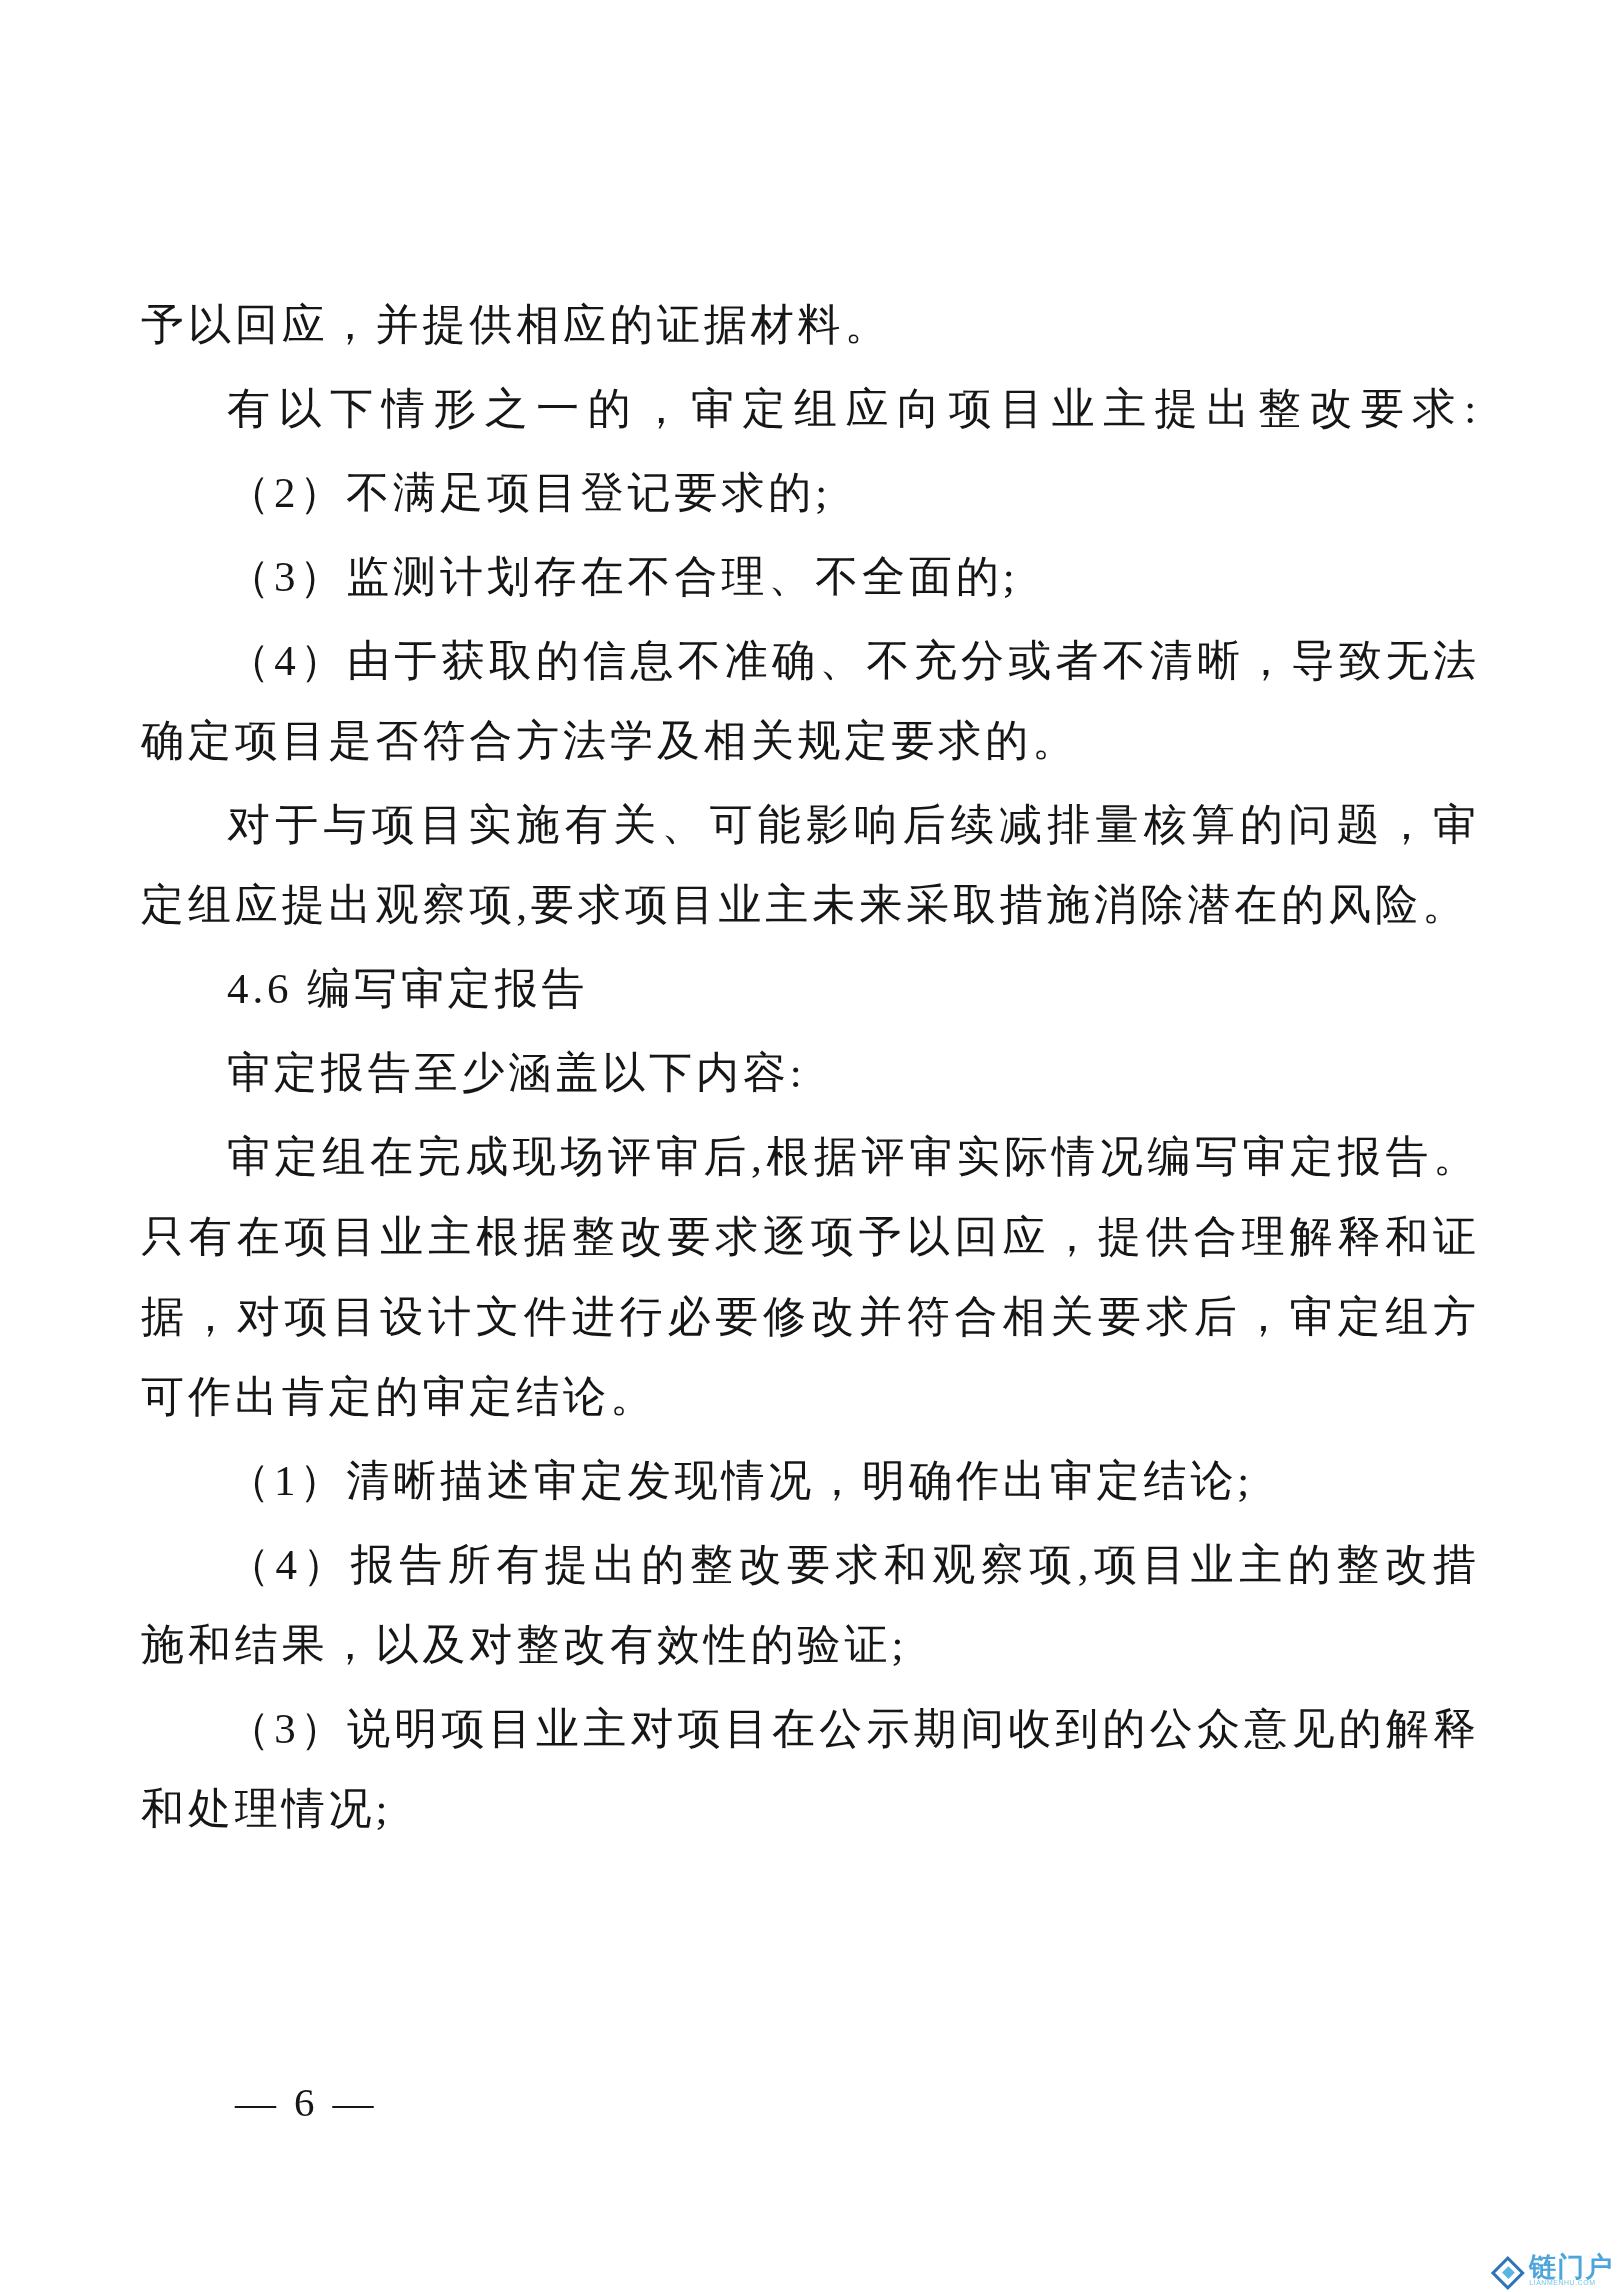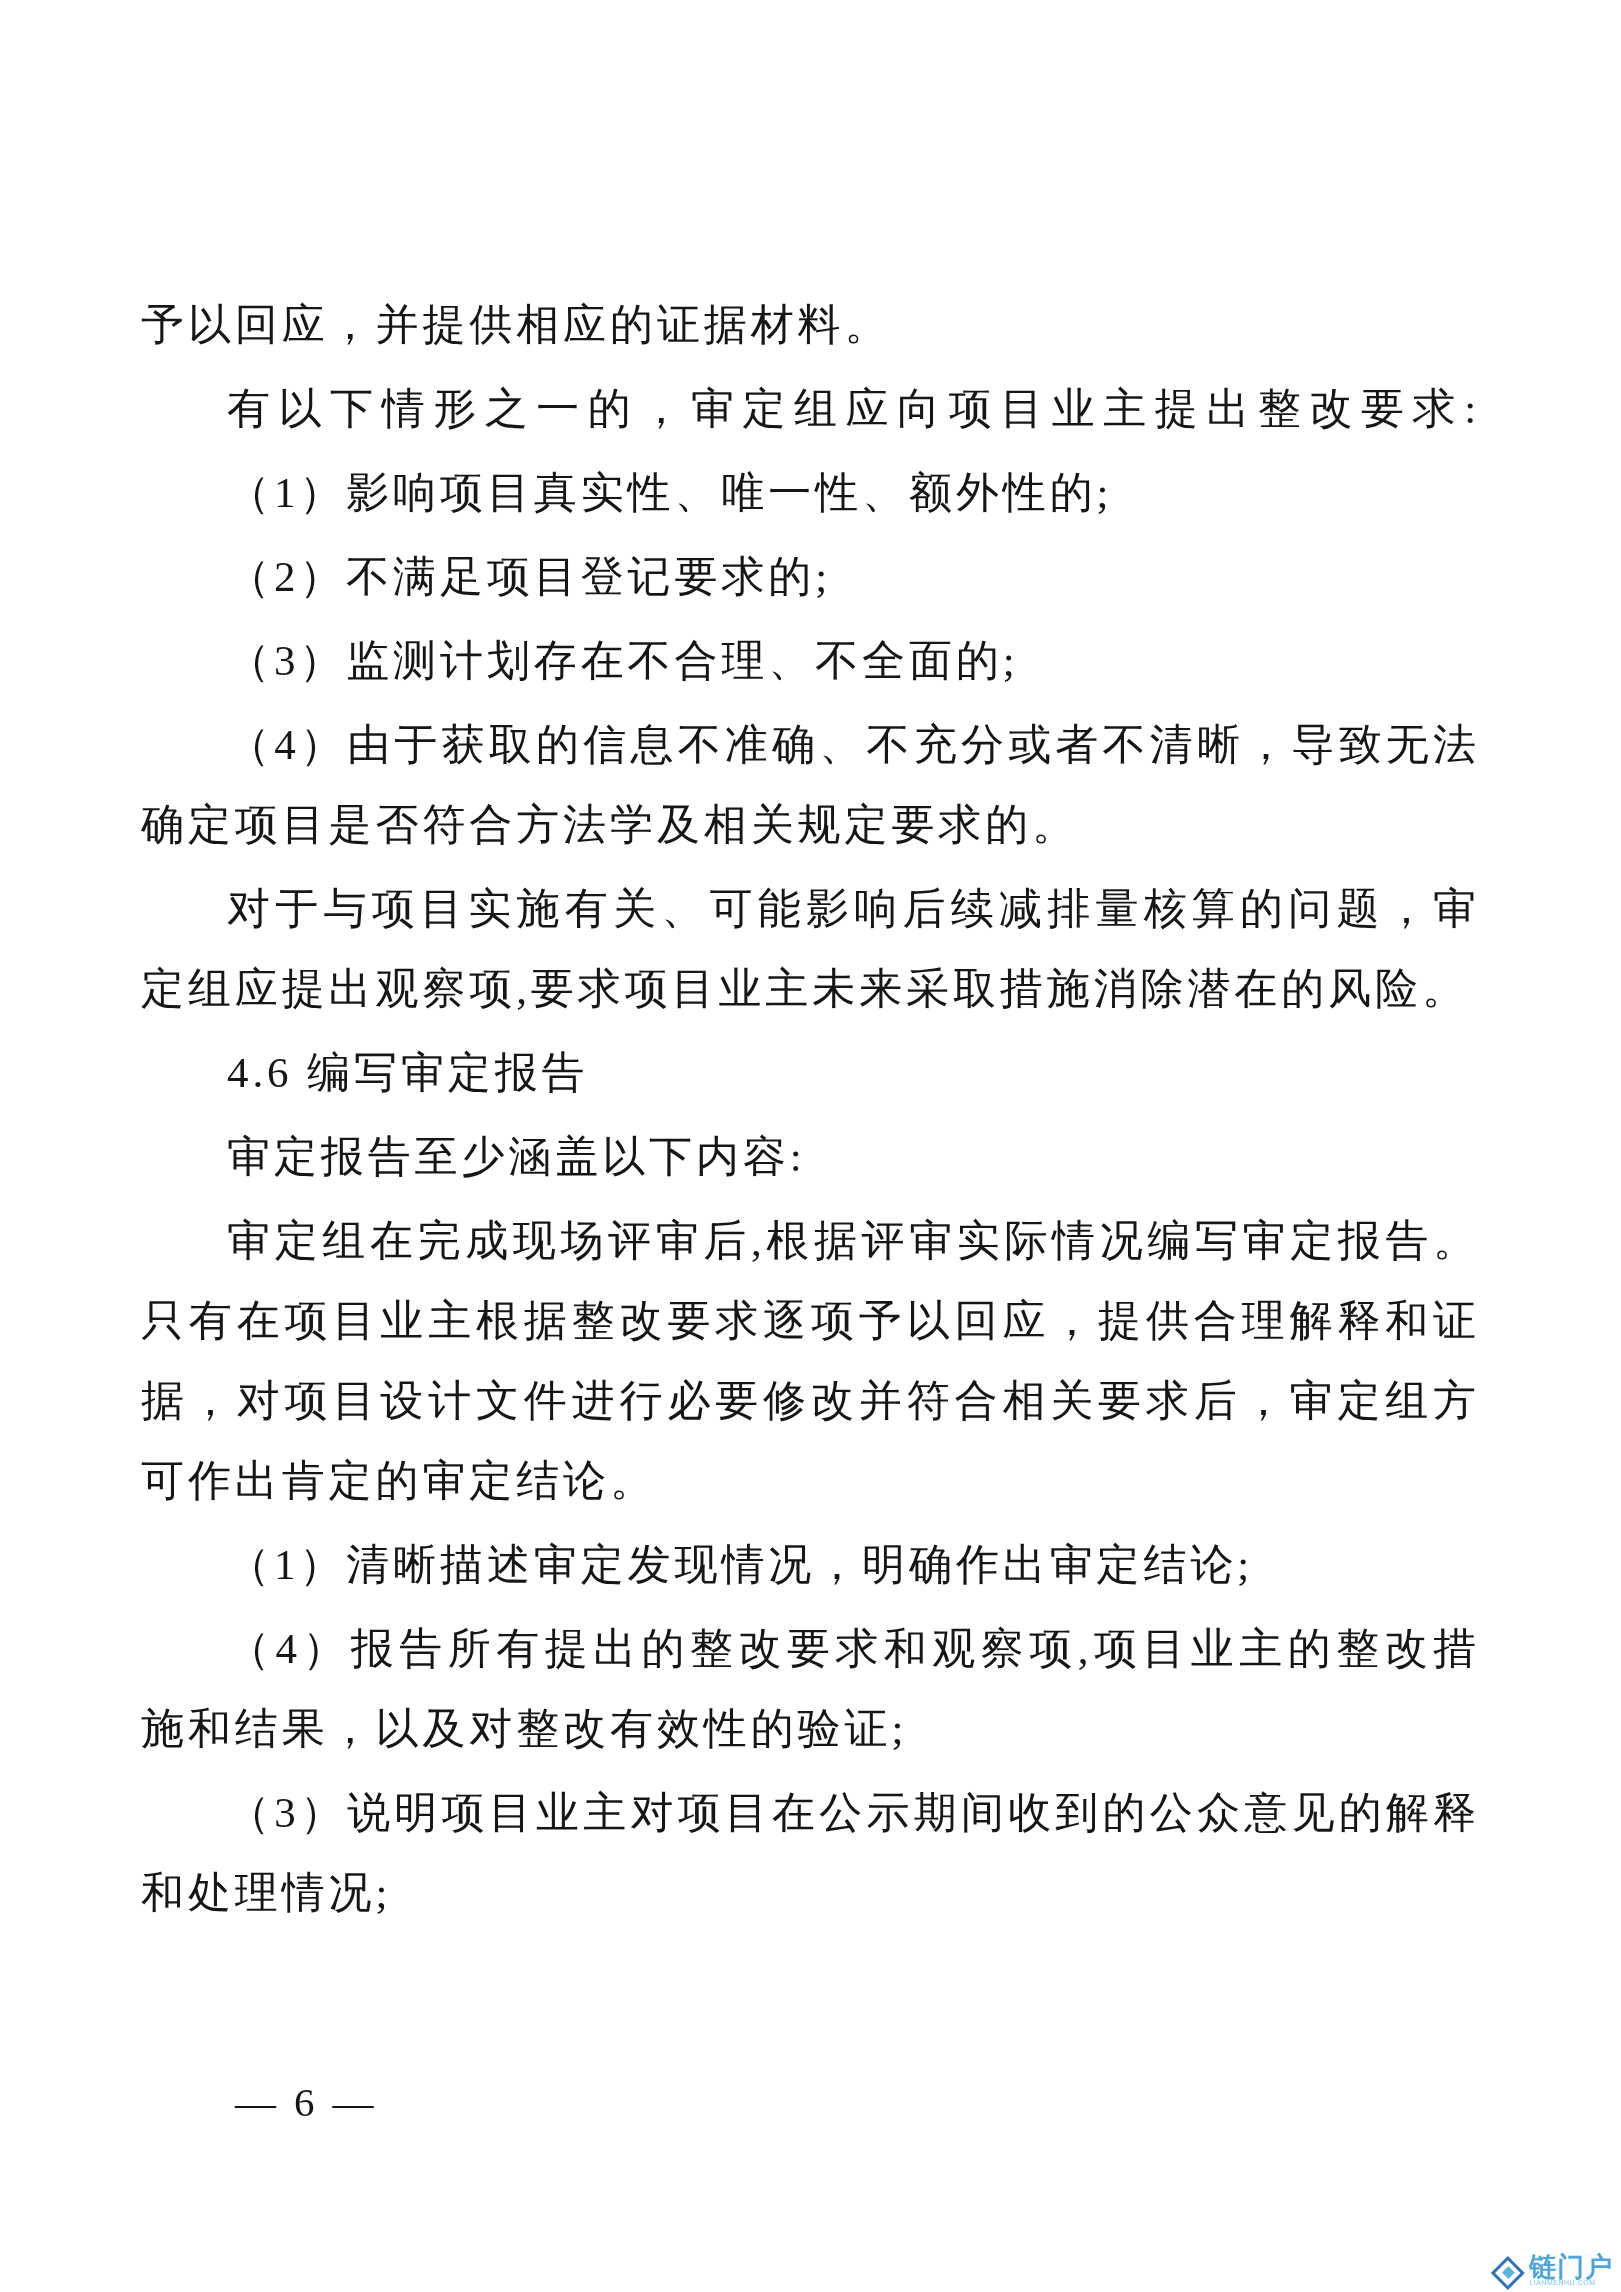--- a/index.html
+++ b/index.html
@@ -105,21 +105,20 @@
   }
 </style>
 </head>
 <body>
 
 <div class="page">
 
   <div class="content">
     <p>予以回应，并提供相应的证据材料。</p>
     <p class="indent full-last">有以下情形之一的，审定组应向项目业主提出整改要求:</p>
-    <p class="indent">（1）影响项目真实性、唯一性、额外性的;</p>
     <p class="indent">（2）不满足项目登记要求的;</p>
     <p class="indent">（3）监测计划存在不合理、不全面的;</p>
     <p class="indent">（4）由于获取的信息不准确、不充分或者不清晰，导致无法确定项目是否符合方法学及相关规定要求的。</p>
     <p class="indent">对于与项目实施有关、可能影响后续减排量核算的问题，审定组应提出观察项,要求项目业主未来采取措施消除潜在的风险。</p>
     <p class="indent">4.6 编写审定报告</p>
     <p class="indent">审定报告至少涵盖以下内容:</p>
     <p class="indent">审定组在完成现场评审后,根据评审实际情况编写审定报告。只有在项目业主根据整改要求逐项予以回应，提供合理解释和证据，对项目设计文件进行必要修改并符合相关要求后，审定组方可作出肯定的审定结论。</p>
     <p class="indent">（1）清晰描述审定发现情况，明确作出审定结论;</p>
     <p class="indent">（4）报告所有提出的整改要求和观察项,项目业主的整改措施和结果，以及对整改有效性的验证;</p>
     <p class="indent">（3）说明项目业主对项目在公示期间收到的公众意见的解释和处理情况;</p>

